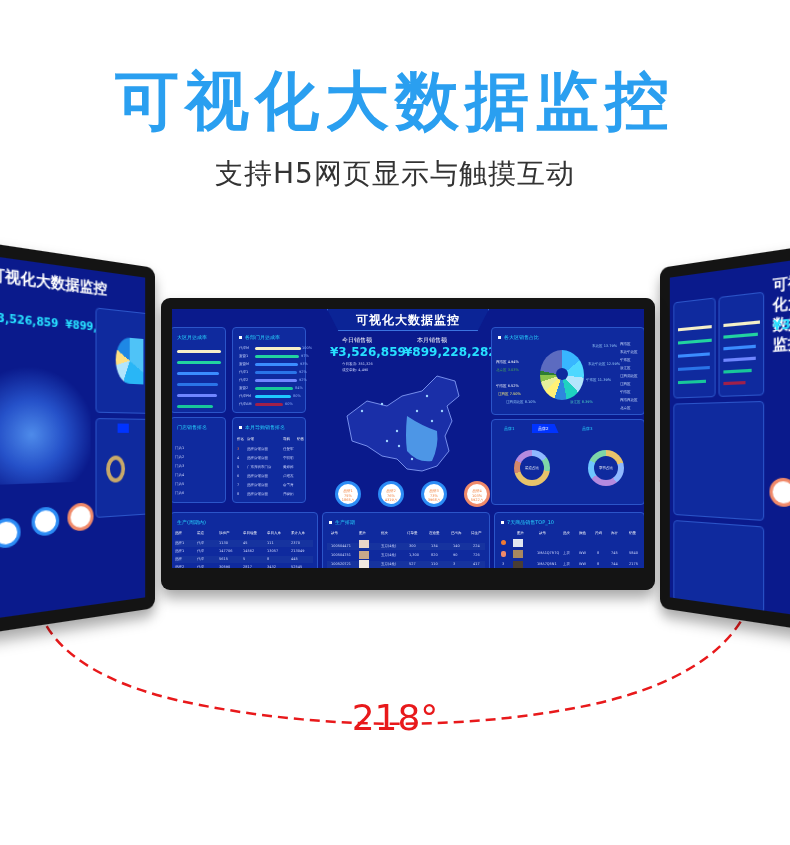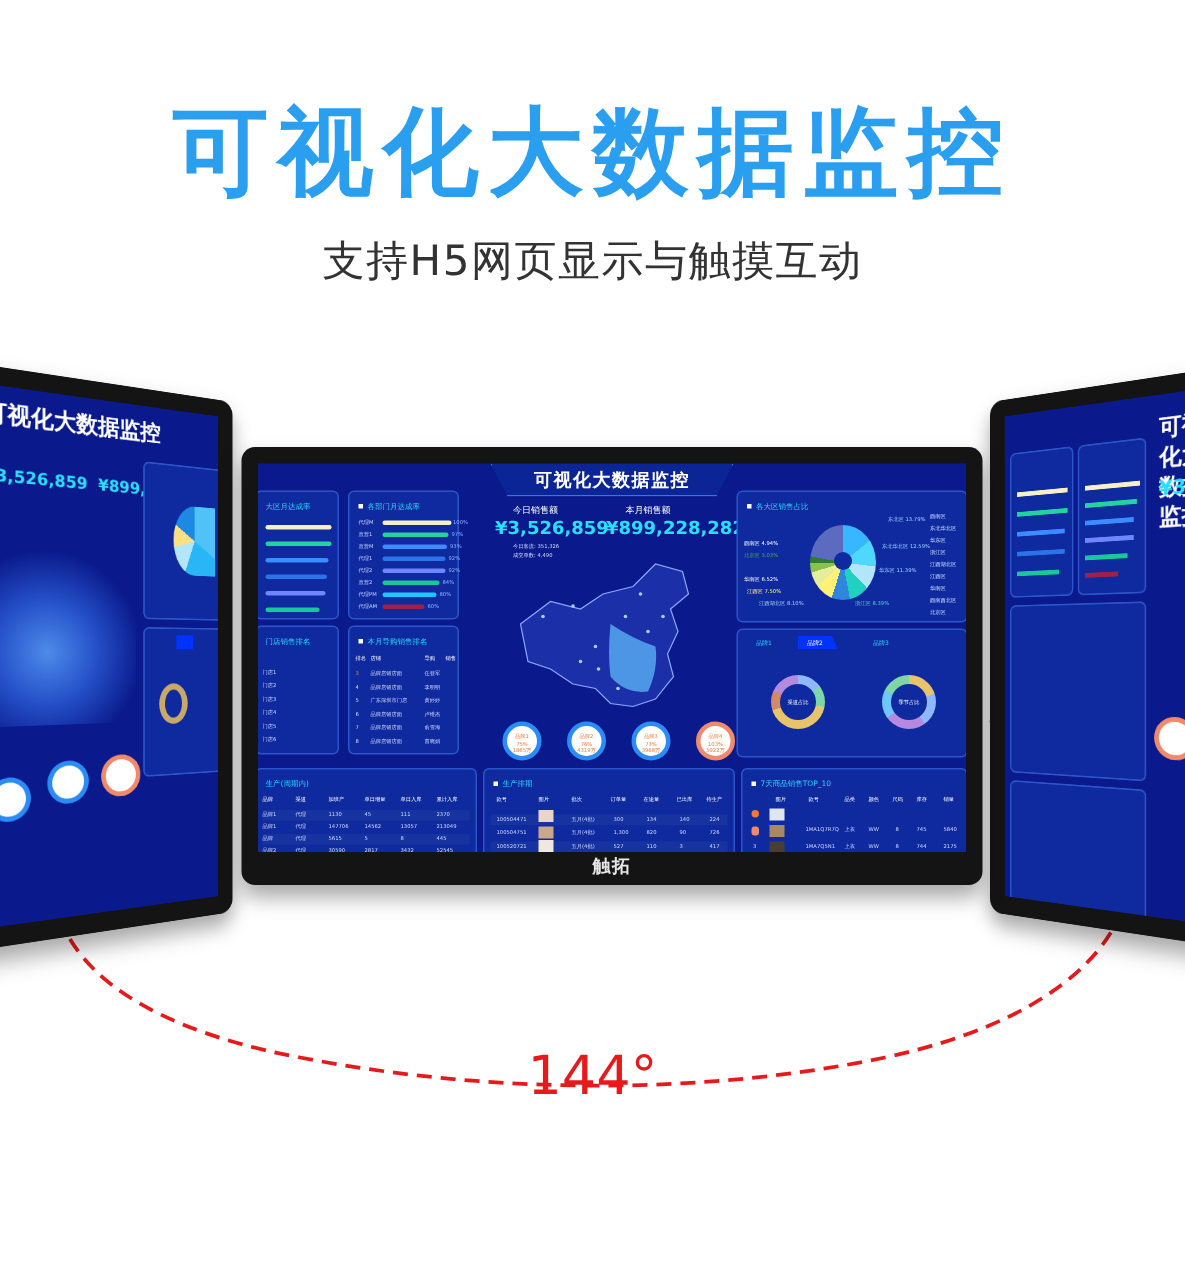--- a/index.html
+++ b/index.html
@@ -88,21 +88,21 @@
 </style>
 </head>
 <body>
 
 <div class="hero-title">可视化大数据监控</div>
 <div class="hero-sub">支持H5网页显示与触摸互动</div>
 
 <svg class="arc" viewBox="0 0 790 330">
   <path d="M 150 50 C 20 80, -40 230, 200 275 C 330 300, 470 300, 590 275 C 800 230, 790 90, 660 50" fill="none" stroke="#e8191b" stroke-width="2.5" stroke-dasharray="10 6"></path>
 </svg>
-<div class="angle-label">144°</div>
+<div class="angle-label">218°</div>
 
 <div class="monitor side-left">
   <div class="screen">
     <div style="position:absolute;left:0;top:8px;color:#fff;font-size:14px;font-weight:bold;">可视化大数据监控</div>
     <div style="position:absolute;left:0;top:48px;color:#27e0ff;font-size:10px;font-weight:bold;">¥3,526,859</div>
     <div style="position:absolute;left:70px;top:48px;color:#27e0ff;font-size:10px;font-weight:bold;">¥899,228,282</div>
     <div class="panel" style="left:100px;top:35px;width:60px;height:100px;">
       <div style="position:absolute;left:20px;top:25px;width:30px;height:45px;border-radius:50% 0 0 50%;background:conic-gradient(#4fc3f7 0 35%,#29b6f6 35% 55%,#b3e5fc 55% 70%,#ffe082 70% 85%,#1e88e5 85% 100%);"></div>
     </div>
     <div class="panel" style="left:100px;top:140px;width:60px;height:95px;">
@@ -467,14 +467,13 @@
         <span class="tbl-cell" style="left:42px;">1MA7Q5N1</span>
           <span class="tbl-cell" style="left:68px;">上衣</span>
           <span class="tbl-cell" style="left:84px;">WW</span>
           <span class="tbl-cell" style="left:102px;">8</span>
           <span class="tbl-cell" style="left:116px;">744</span>
           <span class="tbl-cell" style="left:134px;">2175</span>
         </div>
     </div>
 
   </div>
-  <div class="brand">触拓</div>
 </div>
 
 </body></html>

